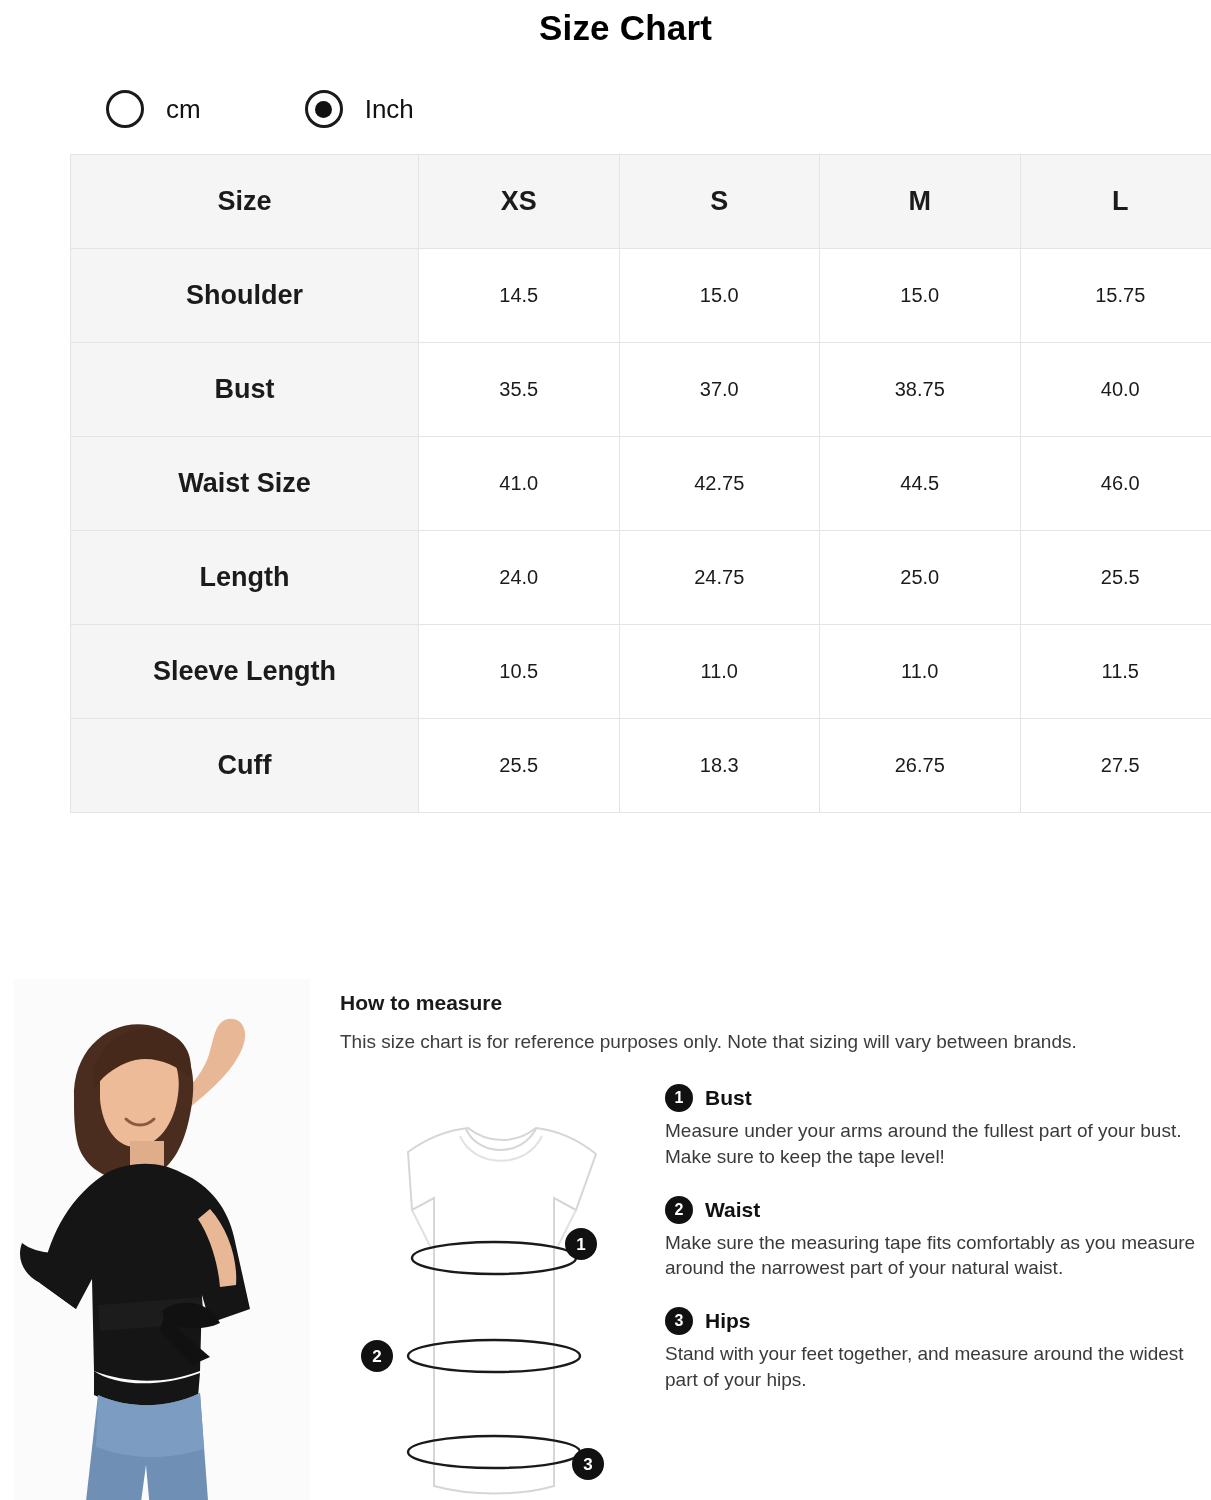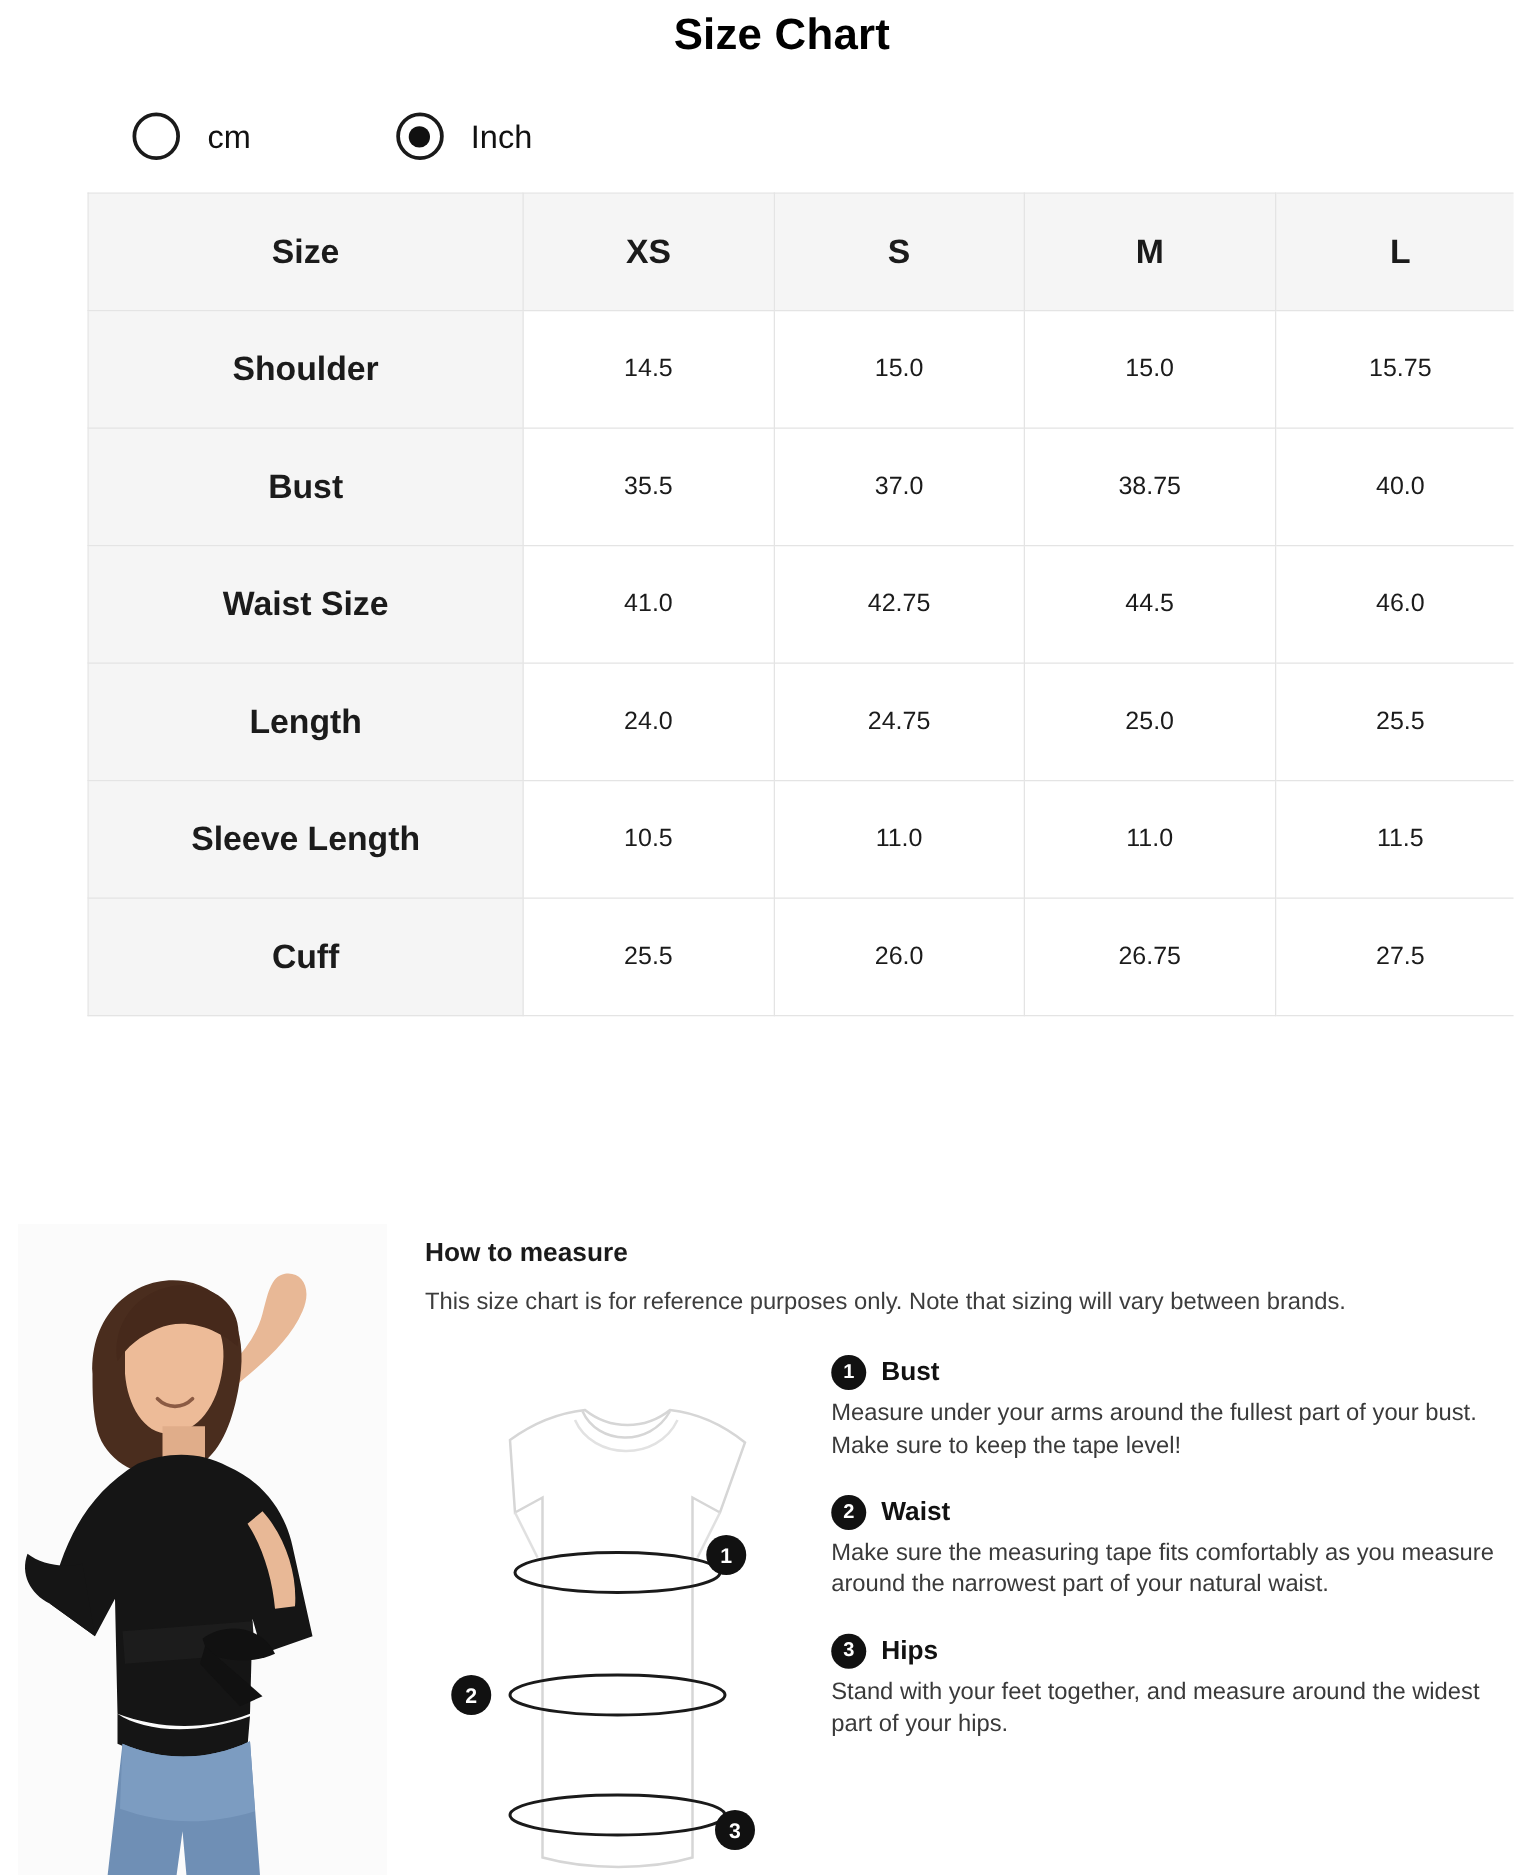--- a/index.html
+++ b/index.html
@@ -24,21 +24,21 @@
     font-size: 35px;
     font-weight: bold;
     letter-spacing: 0.2px;
     padding-top: 8px;
     color: #000;
   }
   
   .units {
     display: flex;
     align-items: center;
-    gap: 16px;
+    gap: 4px;
     margin: 42px 0 0 66px;
   }
   .unit-opt {
     display: flex;
     align-items: center;
     cursor: pointer;
   }
   .radio {
     width: 38px; height: 38px;
     border-radius: 50%;
@@ -226,21 +226,21 @@
         <tr>
           <td class="rowhead">Sleeve Length</td>
           <td>10.5</td>
           <td>11.0</td>
           <td>11.0</td>
           <td>11.5</td>
         </tr>
         <tr>
           <td class="rowhead">Cuff</td>
           <td>25.5</td>
-          <td>26.0</td>
+          <td>18.3</td>
           <td>26.75</td>
           <td>27.5</td>
         </tr>
       </tbody>
     </table>
   </div>
 
   <div class="lower">
 
     <div class="model-photo">

